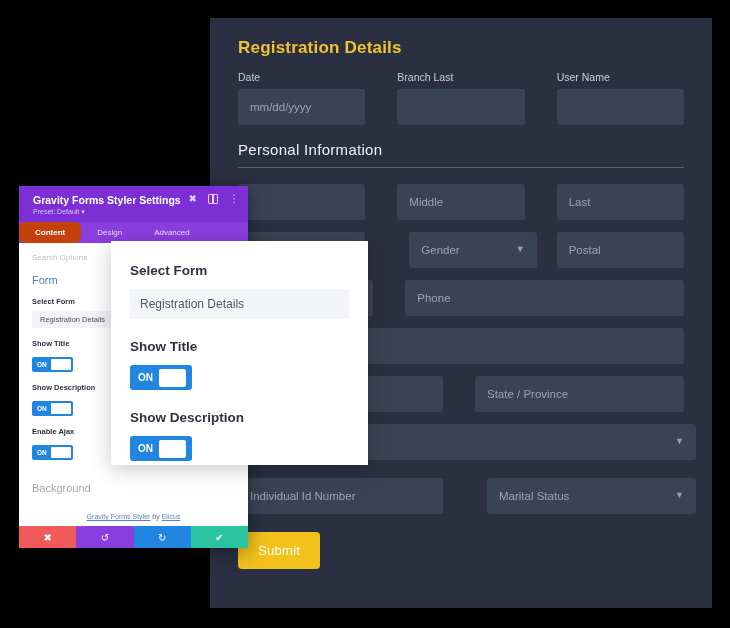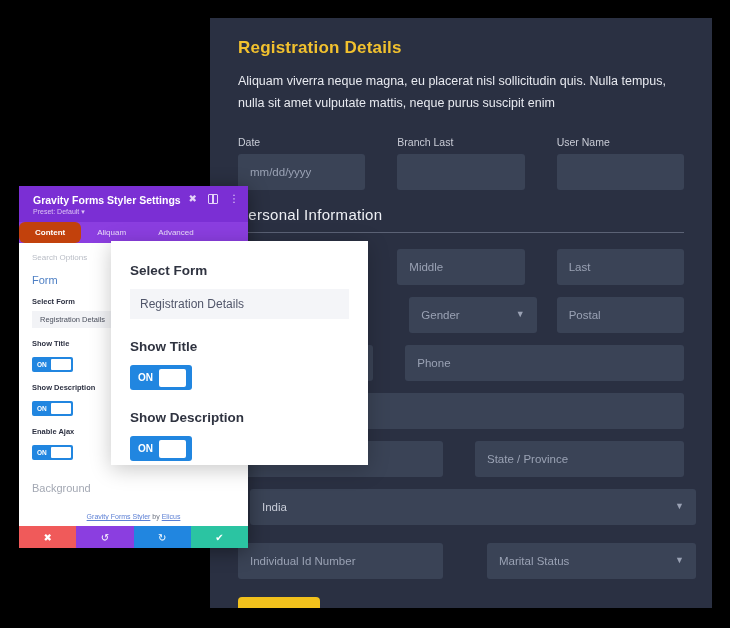--- a/index.html
+++ b/index.html
@@ -155,21 +155,20 @@
 </style>
 </head>
 <body>
 
 <div id="stage">
 
   <div id="form-panel">
     <div id="form-inner">
 
       <div class="form-title">Registration Details</div>
-      <div class="form-desc">Aliquam viverra neque magna, eu placerat nisl sollicitudin quis. Nulla tempus, nulla sit amet vulputate mattis, neque purus suscipit enim</div>
 
       <div class="row">
         <div class="col">
           <span class="fld-label">Date</span>
           <div class="fld">mm/dd/yyyy</div>
         </div>
         <div class="col">
           <span class="fld-label">Branch Last</span>
           <div class="fld"></div>
         </div>
@@ -269,21 +268,21 @@
       </div>
       <div class="sp-hicons">
         <span>✖</span>
         <span class="ic-cols"></span>
         <span>⋮</span>
       </div>
     </div>
 
     <div class="sp-tabs">
       <div class="sp-tab active">Content</div>
-      <div class="sp-tab">Aliquam</div>
+      <div class="sp-tab">Design</div>
       <div class="sp-tab">Advanced</div>
     </div>
 
     <div class="sp-body">
       <div class="sp-search">Search Options</div>
       <div class="sp-group">Form</div>
 
       <div class="sp-lbl">Select Form</div>
       <div class="sp-sel">Registration Details</div>
 

